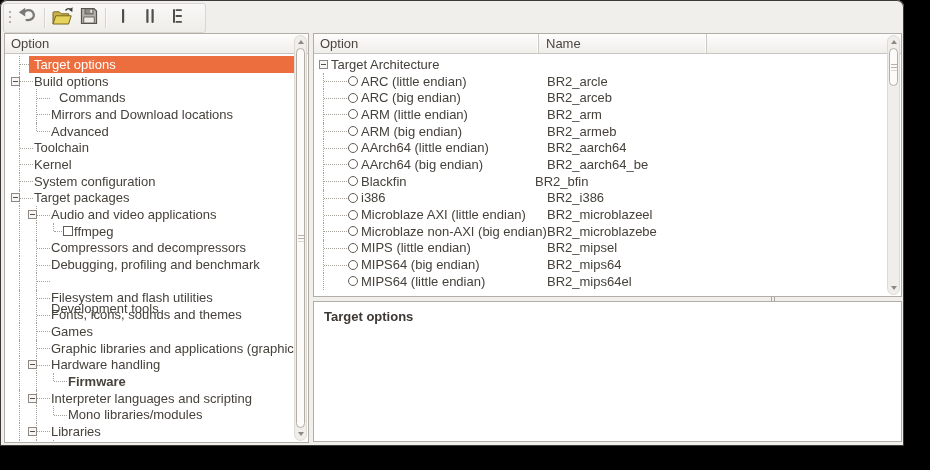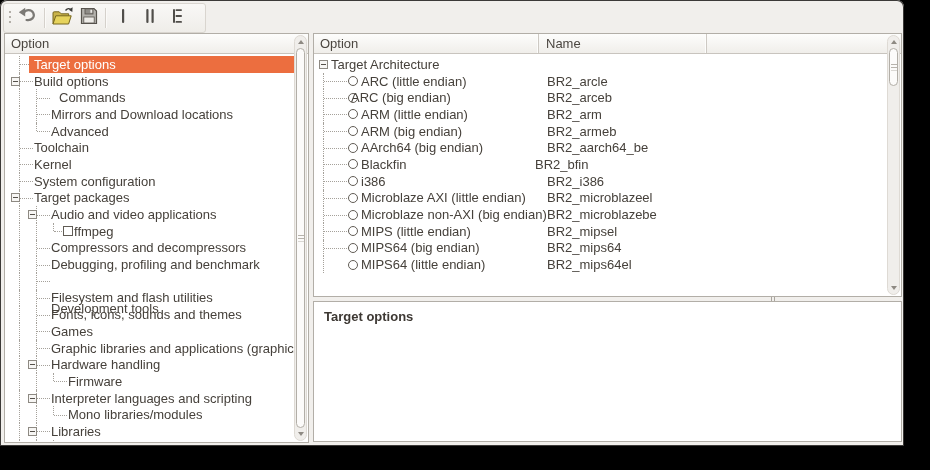--- a/index.html
+++ b/index.html
@@ -234,21 +234,21 @@
           <span class="vg" style="left: 30px;"></span>
           <span class="hd" style="left: 31px; width: 13px;"></span>
           <span class="exp" style="left: 22px;"></span>
           <span class="lab" style="left: 40px;">Hardware handling</span>
         </div>
         <div class="trow">
           <span class="vg" style="left: 13px;"></span>
           <span class="vg" style="left: 30px;"></span>
           <span class="vg half" style="left: 47px;"></span>
           <span class="hd" style="left: 48px; width: 13px;"></span>
-          <span class="lab" style="left: 57px;">Firmware</span>
+          <span class="lab" style="left: 57px; font-weight: bold;">Firmware</span>
         </div>
         <div class="trow">
           <span class="vg" style="left: 13px;"></span>
           <span class="vg" style="left: 30px;"></span>
           <span class="hd" style="left: 31px; width: 13px;"></span>
           <span class="exp" style="left: 22px;"></span>
           <span class="lab" style="left: 40px;">Interpreter languages and scripting</span>
         </div>
         <div class="trow">
           <span class="vg" style="left: 13px;"></span>
@@ -297,36 +297,43 @@
           <span class="vg" style="left: 8px;"></span>
           <span class="hd" style="left: 9px; width: 23px;"></span>
           <span class="rad" style="left: 33px;"></span>
           <span class="lab" style="left: 41px;">ARC (little endian)</span>
           <span class="namecell" style="left: 232px;">BR2_arcle</span>
         </div>
         <div class="trow">
           <span class="vg" style="left: 8px;"></span>
           <span class="hd" style="left: 9px; width: 23px;"></span>
           <span class="rad" style="left: 33px;"></span>
-          <span class="lab" style="left: 31px;">ARC (big endian)</span>
+          <span class="lab" style="left: 41px;">ARC (big endian)</span>
           <span class="namecell" style="left: 232px;">BR2_arceb</span>
         </div>
         <div class="trow">
           <span class="vg" style="left: 8px;"></span>
           <span class="hd" style="left: 9px; width: 23px;"></span>
           <span class="rad" style="left: 33px;"></span>
           <span class="lab" style="left: 41px;">ARM (little endian)</span>
           <span class="namecell" style="left: 232px;">BR2_arm</span>
         </div>
         <div class="trow">
           <span class="vg" style="left: 8px;"></span>
           <span class="hd" style="left: 9px; width: 23px;"></span>
           <span class="rad" style="left: 33px;"></span>
           <span class="lab" style="left: 41px;">ARM (big endian)</span>
           <span class="namecell" style="left: 232px;">BR2_armeb</span>
+        </div>
+        <div class="trow">
+          <span class="vg" style="left: 8px;"></span>
+          <span class="hd" style="left: 9px; width: 23px;"></span>
+          <span class="rad" style="left: 33px;"></span>
+          <span class="lab" style="left: 41px;">AArch64 (little endian)</span>
+          <span class="namecell" style="left: 232px;">BR2_aarch64</span>
         </div>
         <div class="trow">
           <span class="vg" style="left: 8px;"></span>
           <span class="hd" style="left: 9px; width: 23px;"></span>
           <span class="rad" style="left: 33px;"></span>
           <span class="lab" style="left: 41px;">AArch64 (big endian)</span>
           <span class="namecell" style="left: 232px;">BR2_aarch64_be</span>
         </div>
         <div class="trow">
           <span class="vg" style="left: 8px;"></span>

